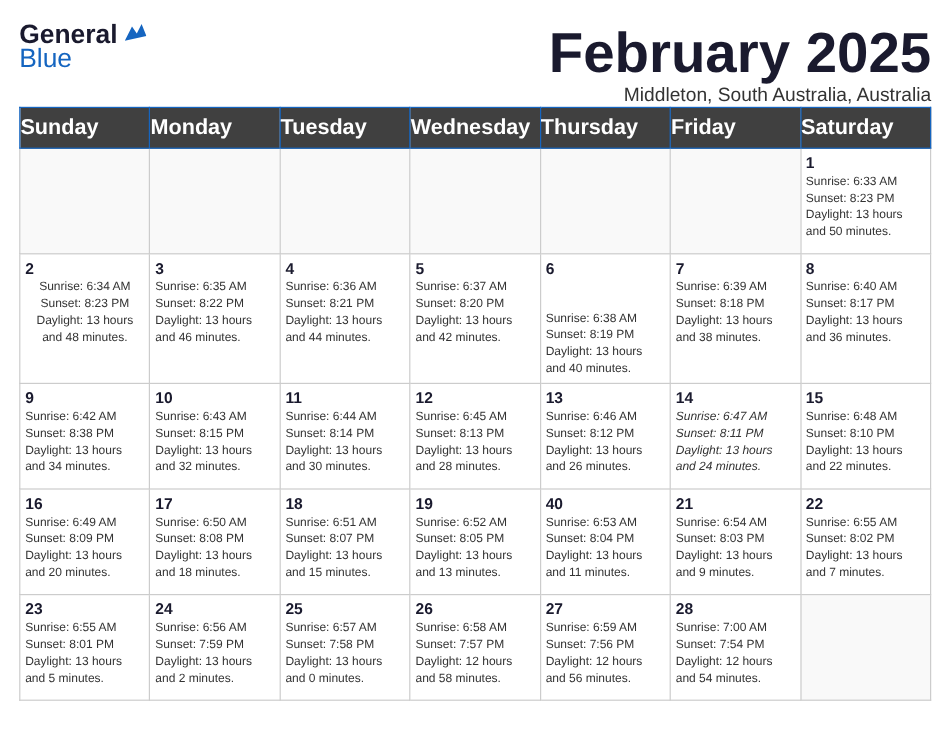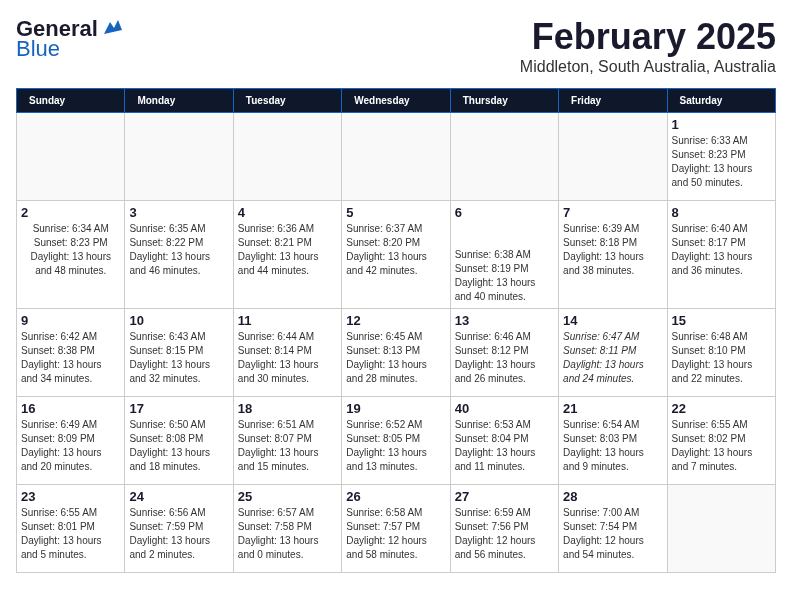--- a/index.html
+++ b/index.html
@@ -7,37 +7,36 @@
       font-family: Arial, sans-serif;
       background: #fff;
       width: 792px;
       min-height: 612px;
       padding: 16px;
     }
     .header {
       display: flex;
       justify-content: space-between;
       align-items: flex-start;
-      margin-bottom: 12px;
     }
     .logo {
       display: flex;
       flex-direction: column;
       align-items: flex-start;
     }
     .title-block { text-align: right; }
-    .title-block h1 { font-size: 36px; color: #1a1a2e; font-weight: bold; }
+    .title-block h1 { font-size: 47px; color: #1a1a2e; font-weight: bold; }
     .title-block h2 { font-size: 16px; color: #333; font-weight: normal; }
     .calendar { width: 100%; border-collapse: collapse; }
     .calendar th {
-      background: #0f172a;
+      background: #404040;
       color: #fff;
-      font-size: 10px;
+      font-size: 18px;
       font-weight: bold;
-      padding: 6px 12px;
+      padding: 6px 0;
       text-align: left;
       border: 1px solid #1565c0;
     }
     .calendar td {
       border: 1px solid #ccc;
       vertical-align: top;
       padding: 4px;
       width: calc(100% / 7);
       height: 88px;
       background: #fff;

